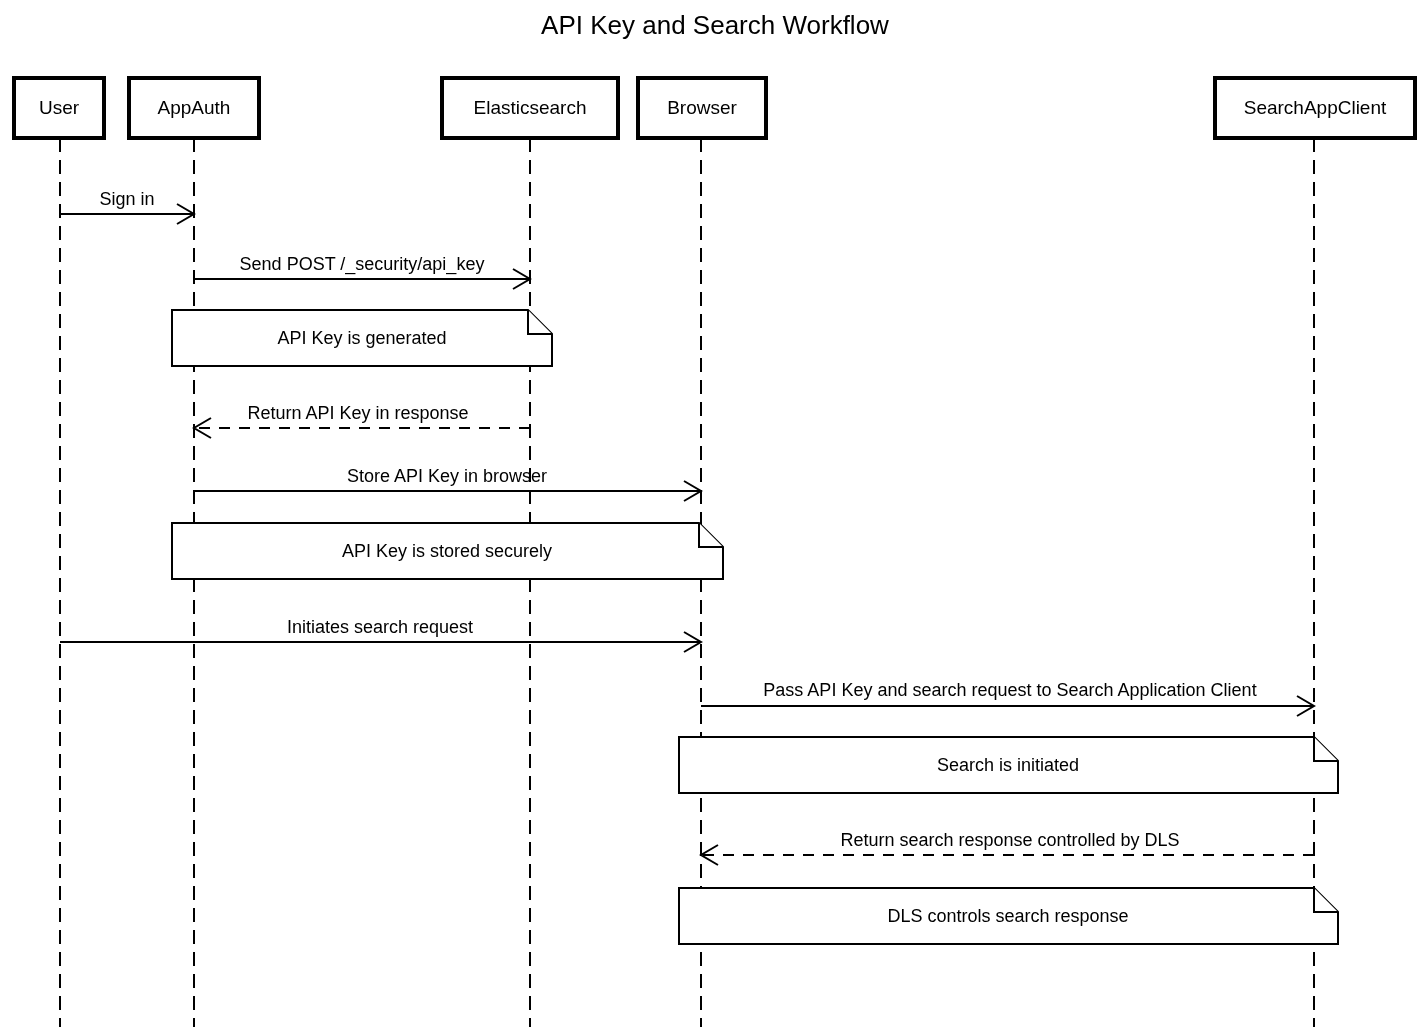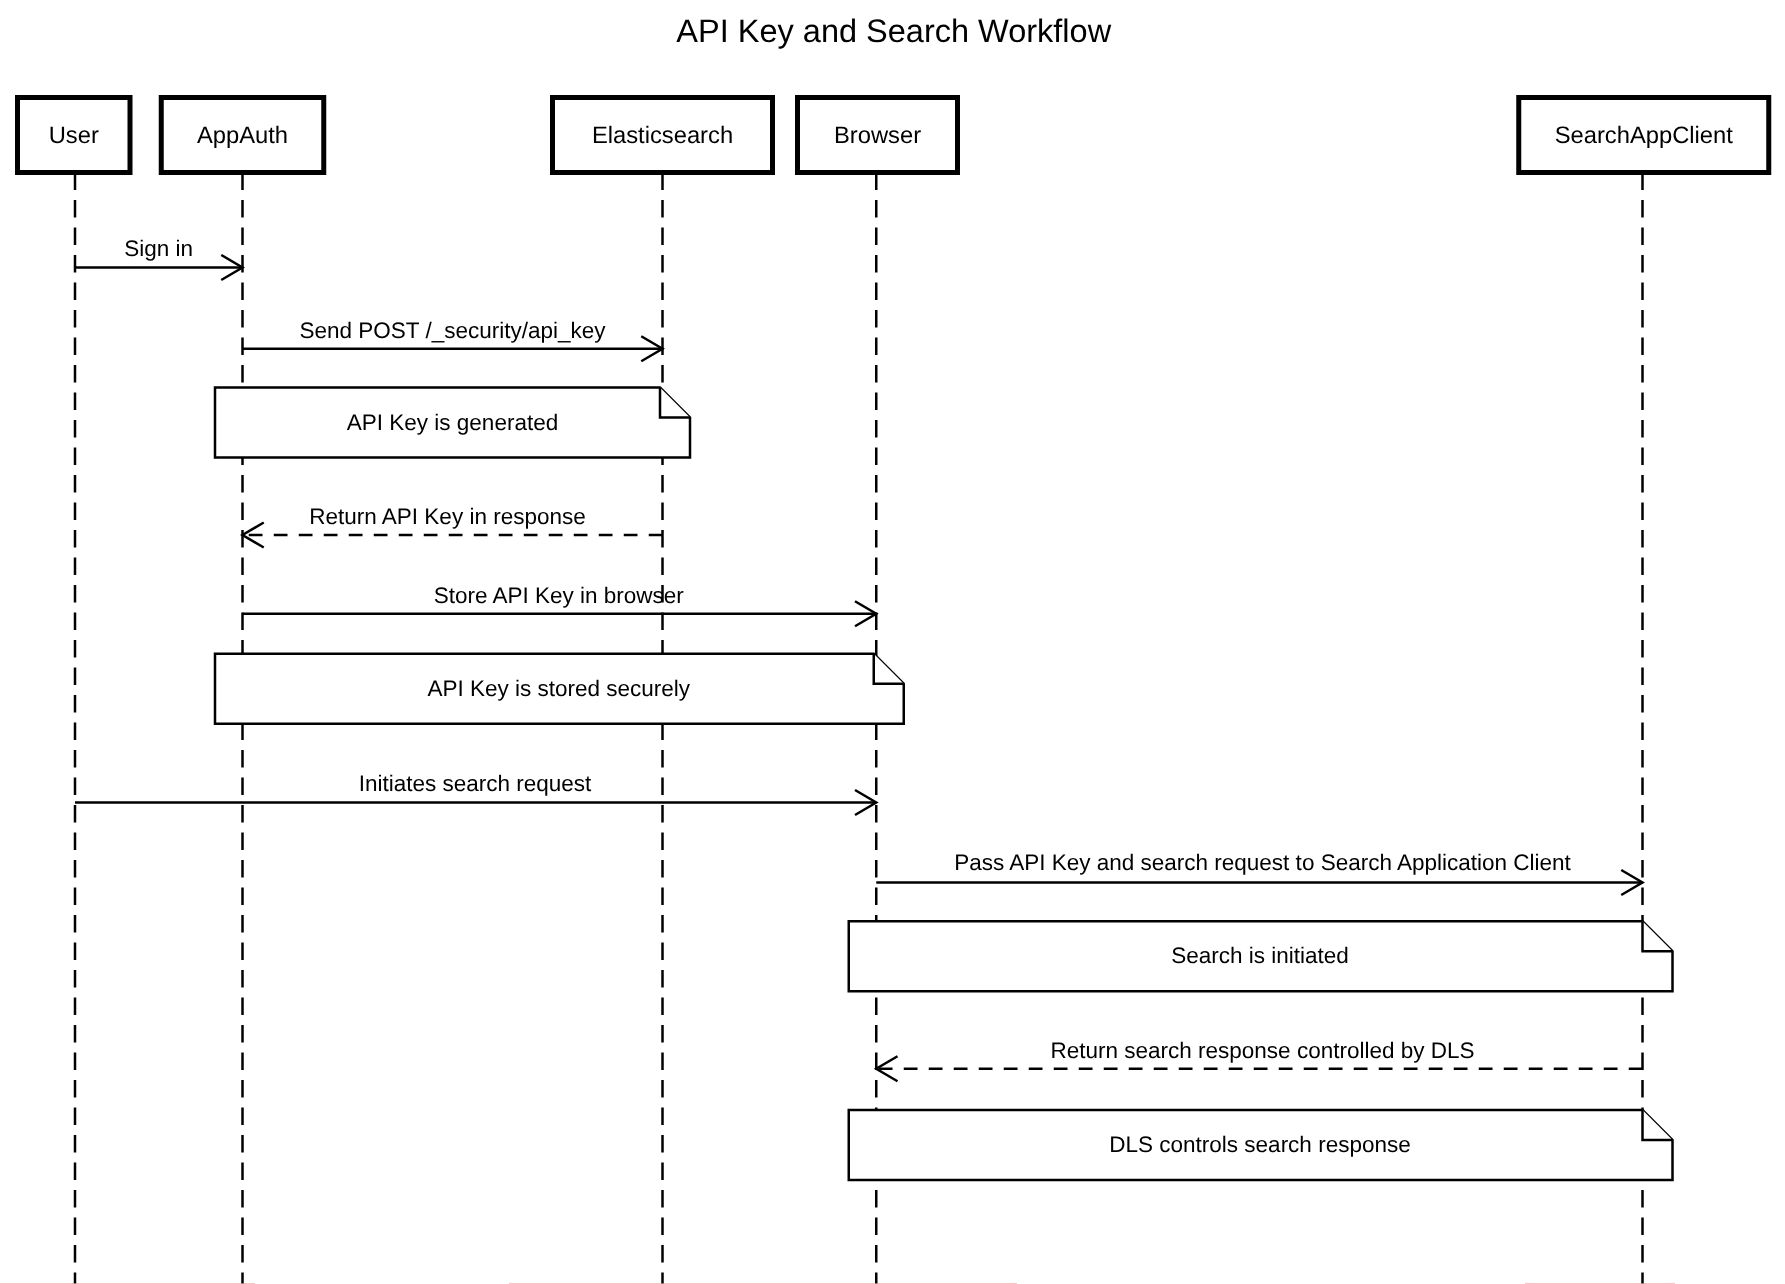--- a/index.html
+++ b/index.html
@@ -10,21 +10,21 @@
   body {
     width: 1428px;
     height: 1027px;
     font-family: "Liberation Sans", sans-serif;
     overflow: hidden;
   }
   #diagram-root {
     position: relative;
     width: 1340px;
     height: 1027px;
-    background: #ef4444;
+    background: #b91c1c;
   }
   svg.seq {
     display: block;
     width: 1428px;
     height: 1027px;
   }
   .lifeline {
     stroke: #000000;
     stroke-width: 2;
     stroke-dasharray: 14 8;

